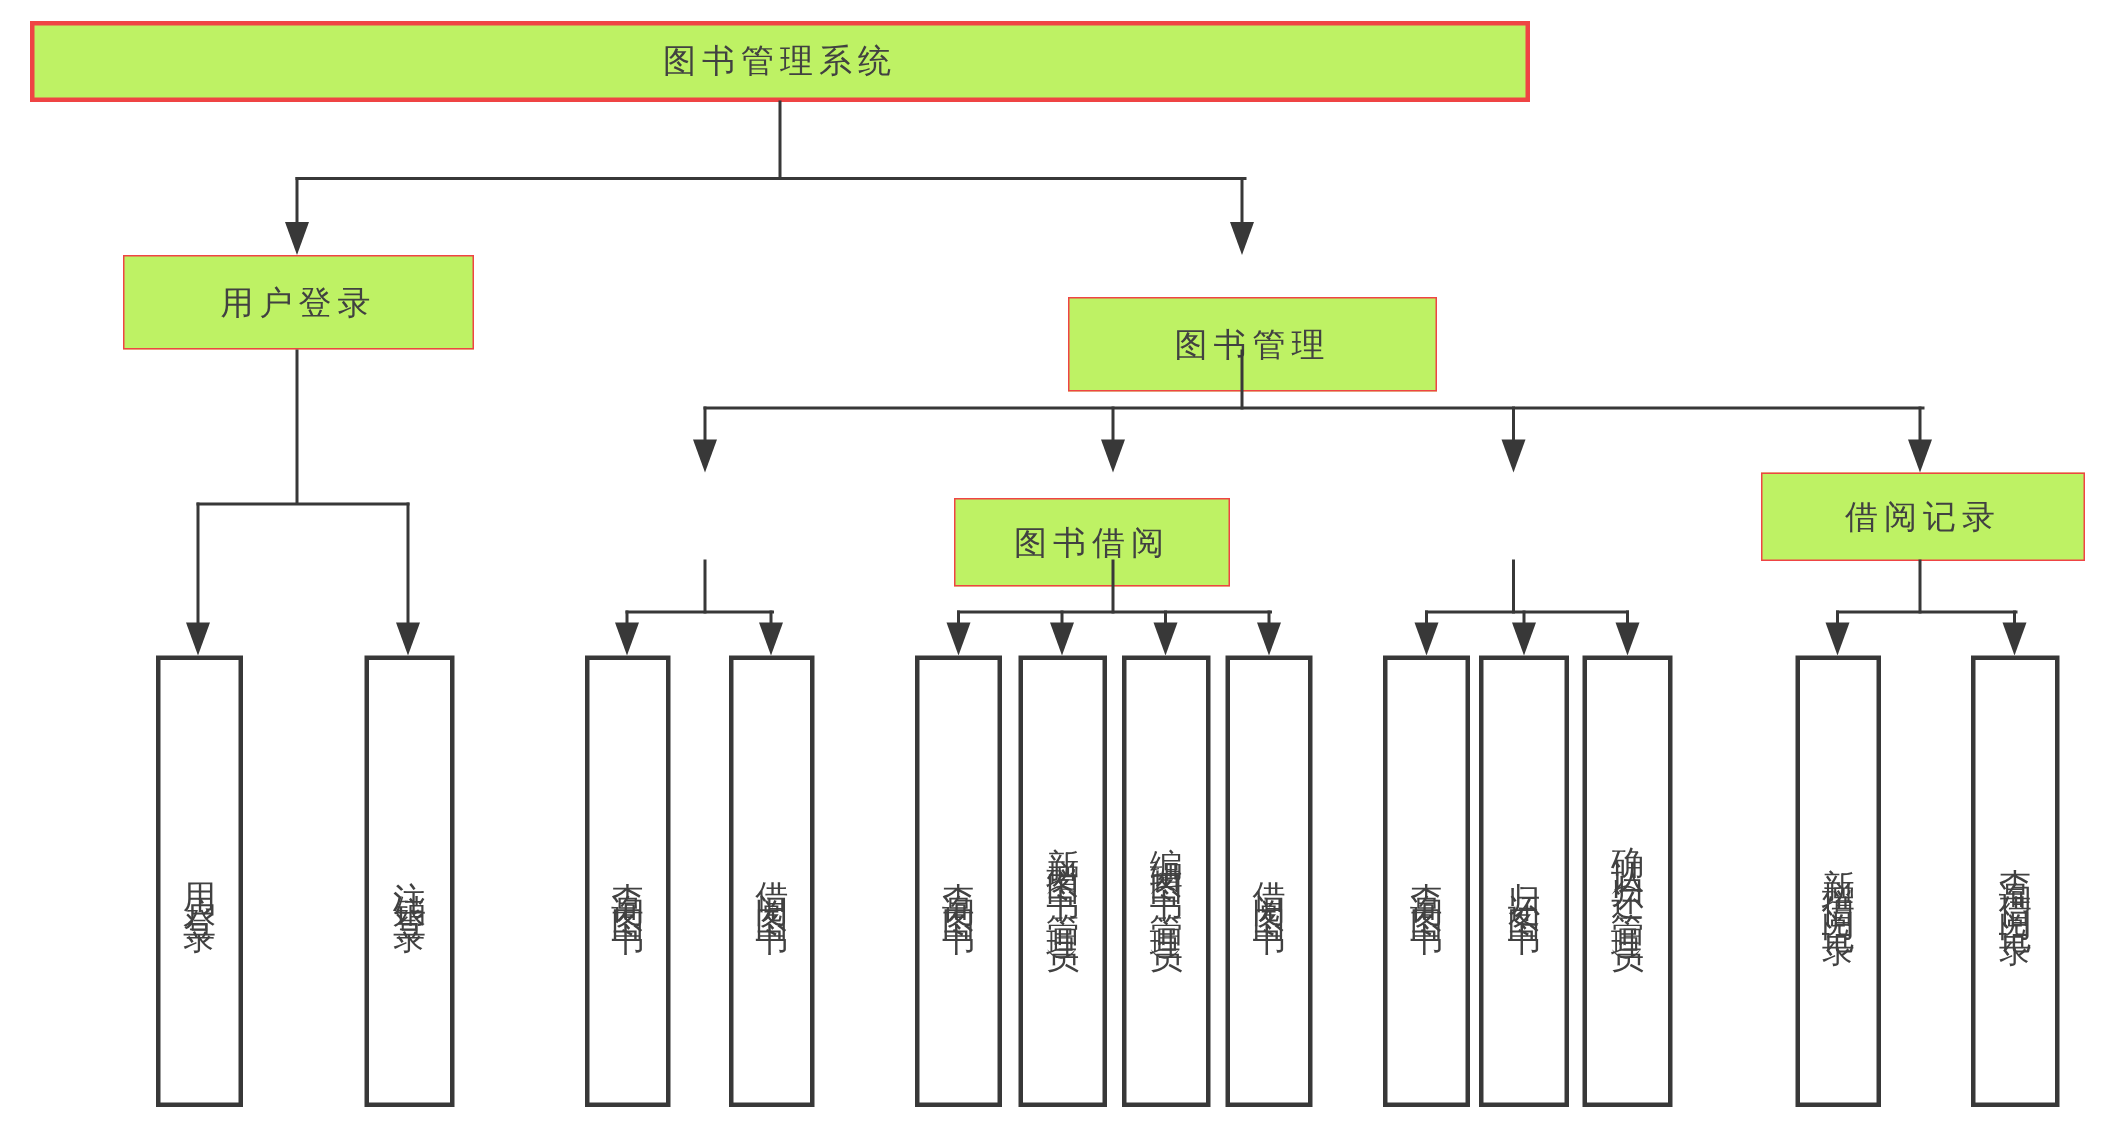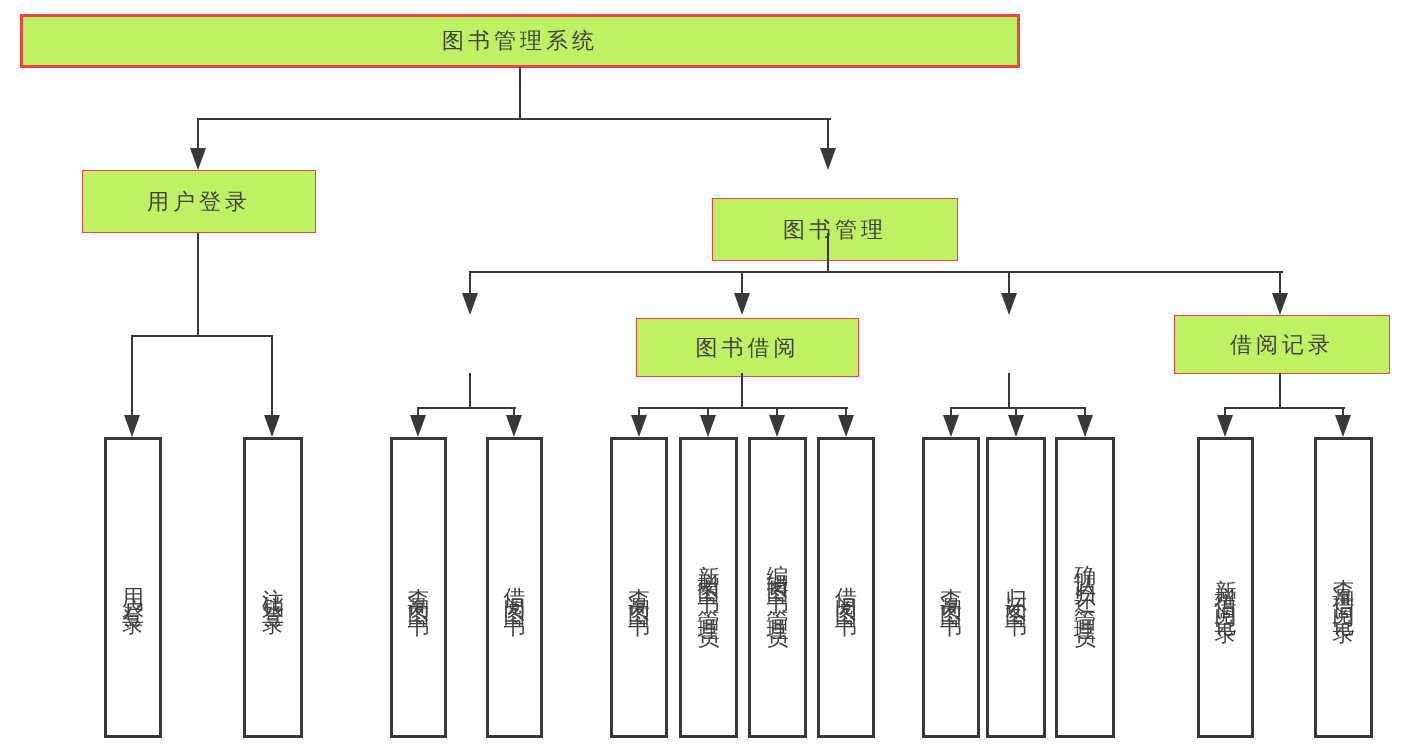--- a/index.html
+++ b/index.html
@@ -105,21 +105,21 @@
   <div class="hline" style="left:469px; top:271px; width:814px;"></div>
   <div class="vline" style="left:469px; top:271px; height:24px;"></div>
   <div class="vline" style="left:741px; top:271px; height:24px;"></div>
   <div class="vline" style="left:1008px; top:271px; height:24px;"></div>
   <div class="vline" style="left:1279px; top:271px; height:24px;"></div>
   <div class="arrow" style="left:462px; top:293px;"></div>
   <div class="arrow" style="left:734px; top:293px;"></div>
   <div class="arrow" style="left:1001px; top:293px;"></div>
   <div class="arrow" style="left:1272px; top:293px;"></div>
 
-  <div class="hbox" style="left:636px; top:318px; width:223px; height:59px;">
+  <div class="hbox" style="left:636px; top:332px; width:184px; height:59px;">
     <span>图书借阅</span>
   </div>
   <div class="hbox" style="left:1174px; top:315px; width:216px; height:59px;">
     <span>借阅记录</span>
   </div>
 
   <div class="vline" style="left:469px; top:373px; height:36px;"></div>
   <div class="hline" style="left:417px; top:407px; width:99px;"></div>
   <div class="vline" style="left:417px; top:407px; height:12px;"></div>
   <div class="vline" style="left:513px; top:407px; height:12px;"></div>

